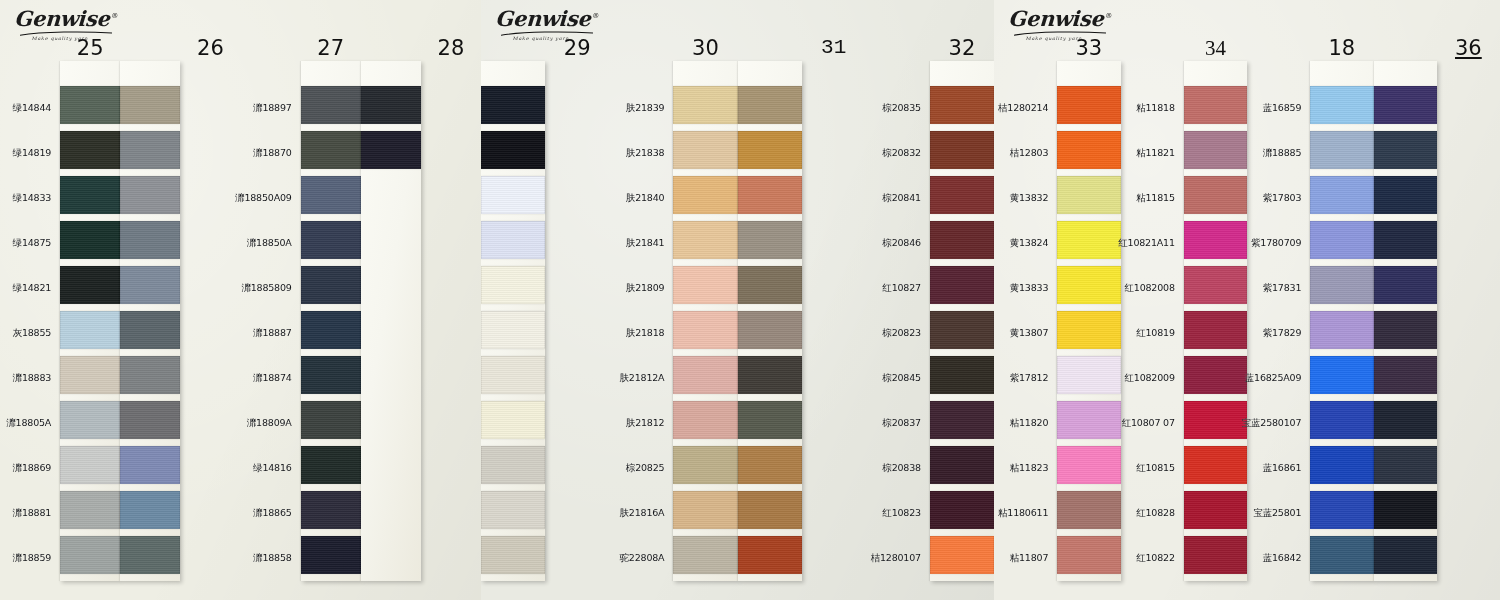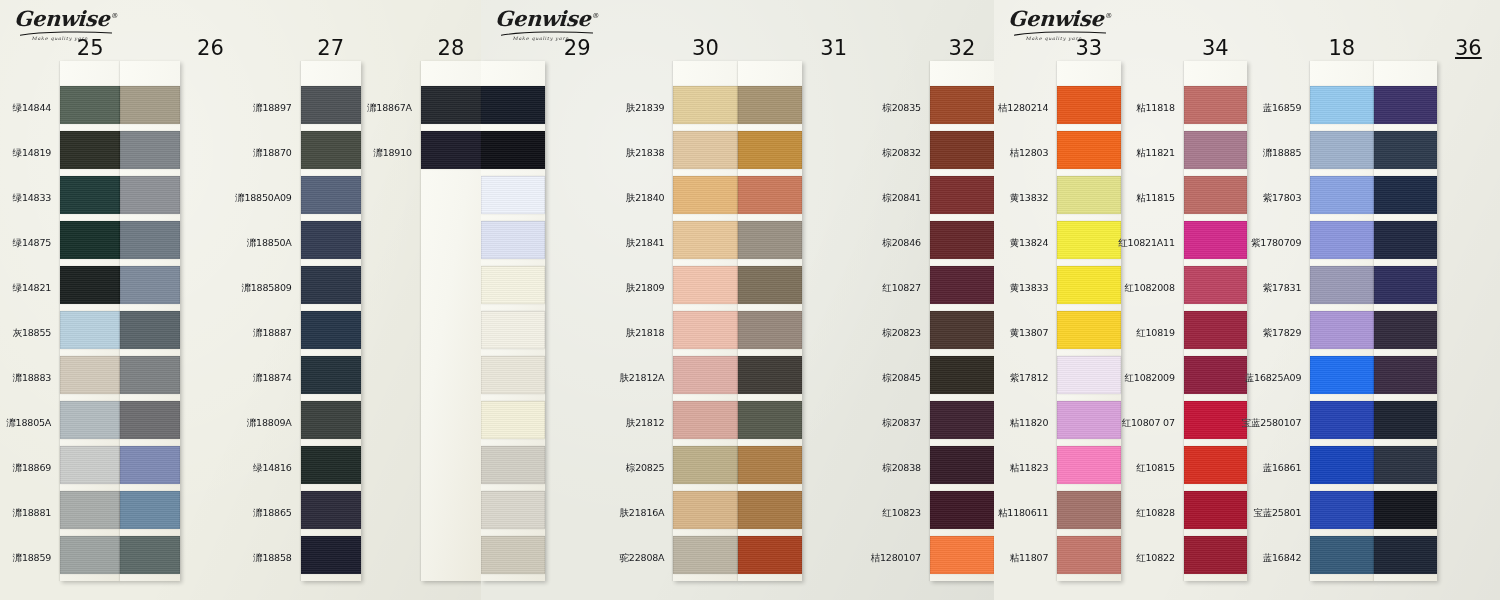--- a/index.html
+++ b/index.html
@@ -294,24 +294,20 @@
             <div class="swatch" style="background: rgb(44, 43, 58);">
               <div class="tex"></div>
             </div>
             <div class="swatch" style="background: rgb(26, 28, 44);">
               <div class="tex"></div>
             </div>
           </div>
           <div class="colnum" style="left: 50%; transform: translateX(-50%); margin-left: 25%;">27</div>
         </div>
         <div class="colgroup">
-          <div class="labelcol">
-            <div class="lab">灖18867A</div>
-            <div class="lab">灖18910</div>
-          </div>
           <div class="strip">
             <div class="swatch" style="background: rgb(36, 40, 46);">
               <div class="tex"></div>
             </div>
             <div class="swatch" style="background: rgb(29, 28, 42);">
               <div class="tex"></div>
             </div>
           </div>
           <div class="colnum" style="left: 50%; transform: translateX(-50%); margin-left: 25%;">28</div>
         </div>
@@ -441,21 +437,21 @@
             <div class="swatch" style="background: rgb(174, 126, 71);">
               <div class="tex"></div>
             </div>
             <div class="swatch" style="background: rgb(168, 121, 69);">
               <div class="tex"></div>
             </div>
             <div class="swatch" style="background: rgb(168, 64, 31);">
               <div class="tex"></div>
             </div>
           </div>
-          <div class="colnum" style="left: 50%; transform: translateX(-50%); margin-left: 25%;">31</div>
+          <div class="colnum" style="left: 50%; transform: translateX(-50%); margin-left: 25%; font-family: Liberation Mono, monospace;">31</div>
         </div>
         <div class="colgroup">
           <div class="labelcol">
             <div class="lab">棕20835</div>
             <div class="lab">棕20832</div>
             <div class="lab">棕20841</div>
             <div class="lab">棕20846</div>
             <div class="lab">红10827</div>
             <div class="lab">棕20823</div>
             <div class="lab">棕20845</div>
@@ -602,21 +598,21 @@
             <div class="swatch" style="background: rgb(215, 46, 33);">
               <div class="tex"></div>
             </div>
             <div class="swatch" style="background: rgb(168, 21, 47);">
               <div class="tex"></div>
             </div>
             <div class="swatch" style="background: rgb(152, 27, 49);">
               <div class="tex"></div>
             </div>
           </div>
-          <div class="colnum" style="left: 50%; transform: translateX(-50%); margin-left: 25%;">34</div>
+          <div class="colnum" style="left: 50%; transform: translateX(-50%); margin-left: 25%; font-family: Liberation Serif, serif;">34</div>
         </div>
         <div class="colgroup">
           <div class="labelcol">
             <div class="lab">蓝16859</div>
             <div class="lab">灖18885</div>
             <div class="lab">紫17803</div>
             <div class="lab">紫1780709</div>
             <div class="lab">紫17831</div>
             <div class="lab">紫17829</div>
             <div class="lab">蓝16825A09</div>

